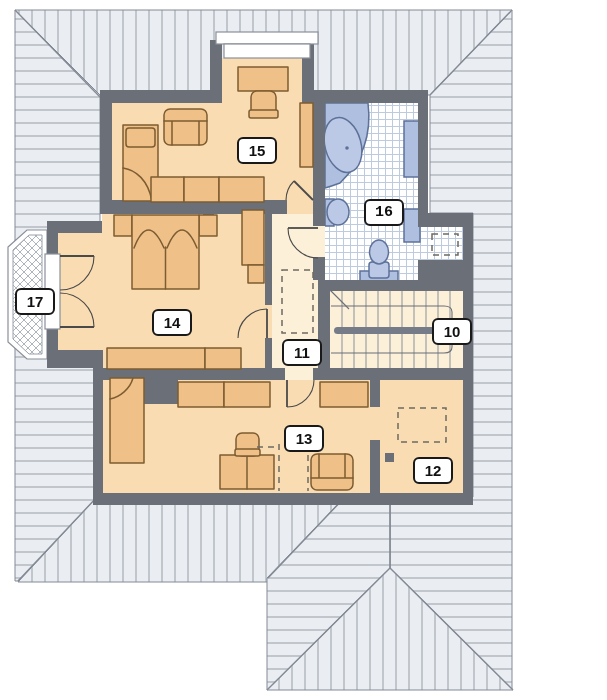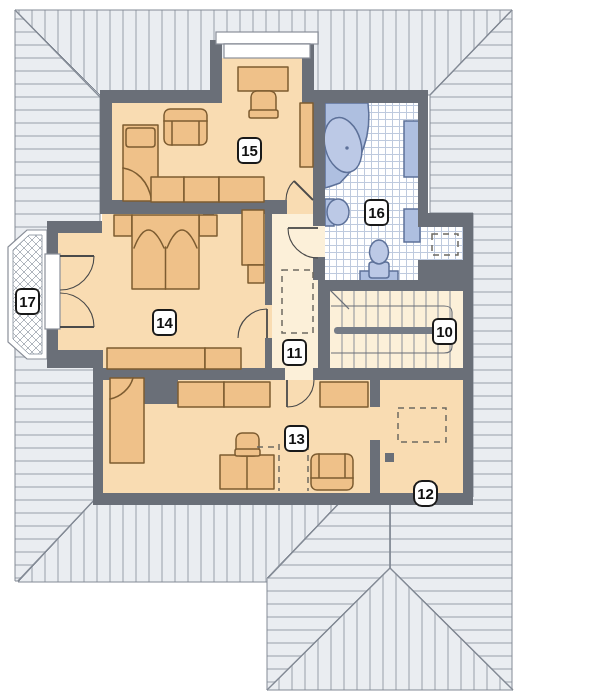--- a/index.html
+++ b/index.html
@@ -31,21 +31,21 @@
 
   
   .door{stroke:var(--door);stroke-width:1.1;fill:none;}
   .leaf{stroke:var(--door);stroke-width:1.8;}
   .dash{stroke:var(--dash);stroke-width:1.5;fill:none;stroke-dasharray:6 5;}
   .stair-ln{stroke:var(--stair-line);stroke-width:1;}
   .stair-outline{stroke:var(--wall);stroke-width:1.1;fill:none;}
   .rail{fill:var(--rail);}
 
   
-  .room-label{position:absolute;width:25px;height:27px;box-sizing:border-box;
+  .room-label{position:absolute;width:40px;height:27px;box-sizing:border-box;
     background:#fff;border:2.5px solid var(--label-border);border-radius:6px;
     display:flex;align-items:center;justify-content:center;
     font-weight:bold;font-size:15px;color:#111;}
 </style>
 </head>
 <body>
 
 <div class="plan">
 <svg width="607" height="700" viewBox="0 0 607 700">
   <defs>
@@ -237,19 +237,19 @@
     <path class="door" d="M238,338 A29 29 0 0 1 267,309"></path>
     <line class="leaf" x1="60" y1="256" x2="94" y2="256"></line>
     <path class="door" d="M94,256 A34 34 0 0 1 60,290"></path>
     <line class="leaf" x1="60" y1="327" x2="94" y2="327"></line>
     <path class="door" d="M94,327 A34 34 0 0 0 60,293"></path>
   </g>
 </svg>
 
 <div class="room-label" style="left:432px;top:318px;">10</div>
 <div class="room-label" style="left:282px;top:339px;">11</div>
-<div class="room-label" style="left:413px;top:480px;border-radius:9px;">12</div>
+<div class="room-label" style="left:413px;top:457px;">12</div>
 <div class="room-label" style="left:284px;top:425px;">13</div>
 <div class="room-label" style="left:152px;top:309px;text-align:center;">14</div>
 <div class="room-label" style="left:237px;top:137px;">15</div>
-<div class="room-label" style="left:364px;top:199px;">16</div>
+<div class="room-label" style="left:364px;top:199px;font-family:Liberation Mono, monospace;">16</div>
 <div class="room-label" style="left:15px;top:288px;">17</div>
 </div>
 
 </body></html>

